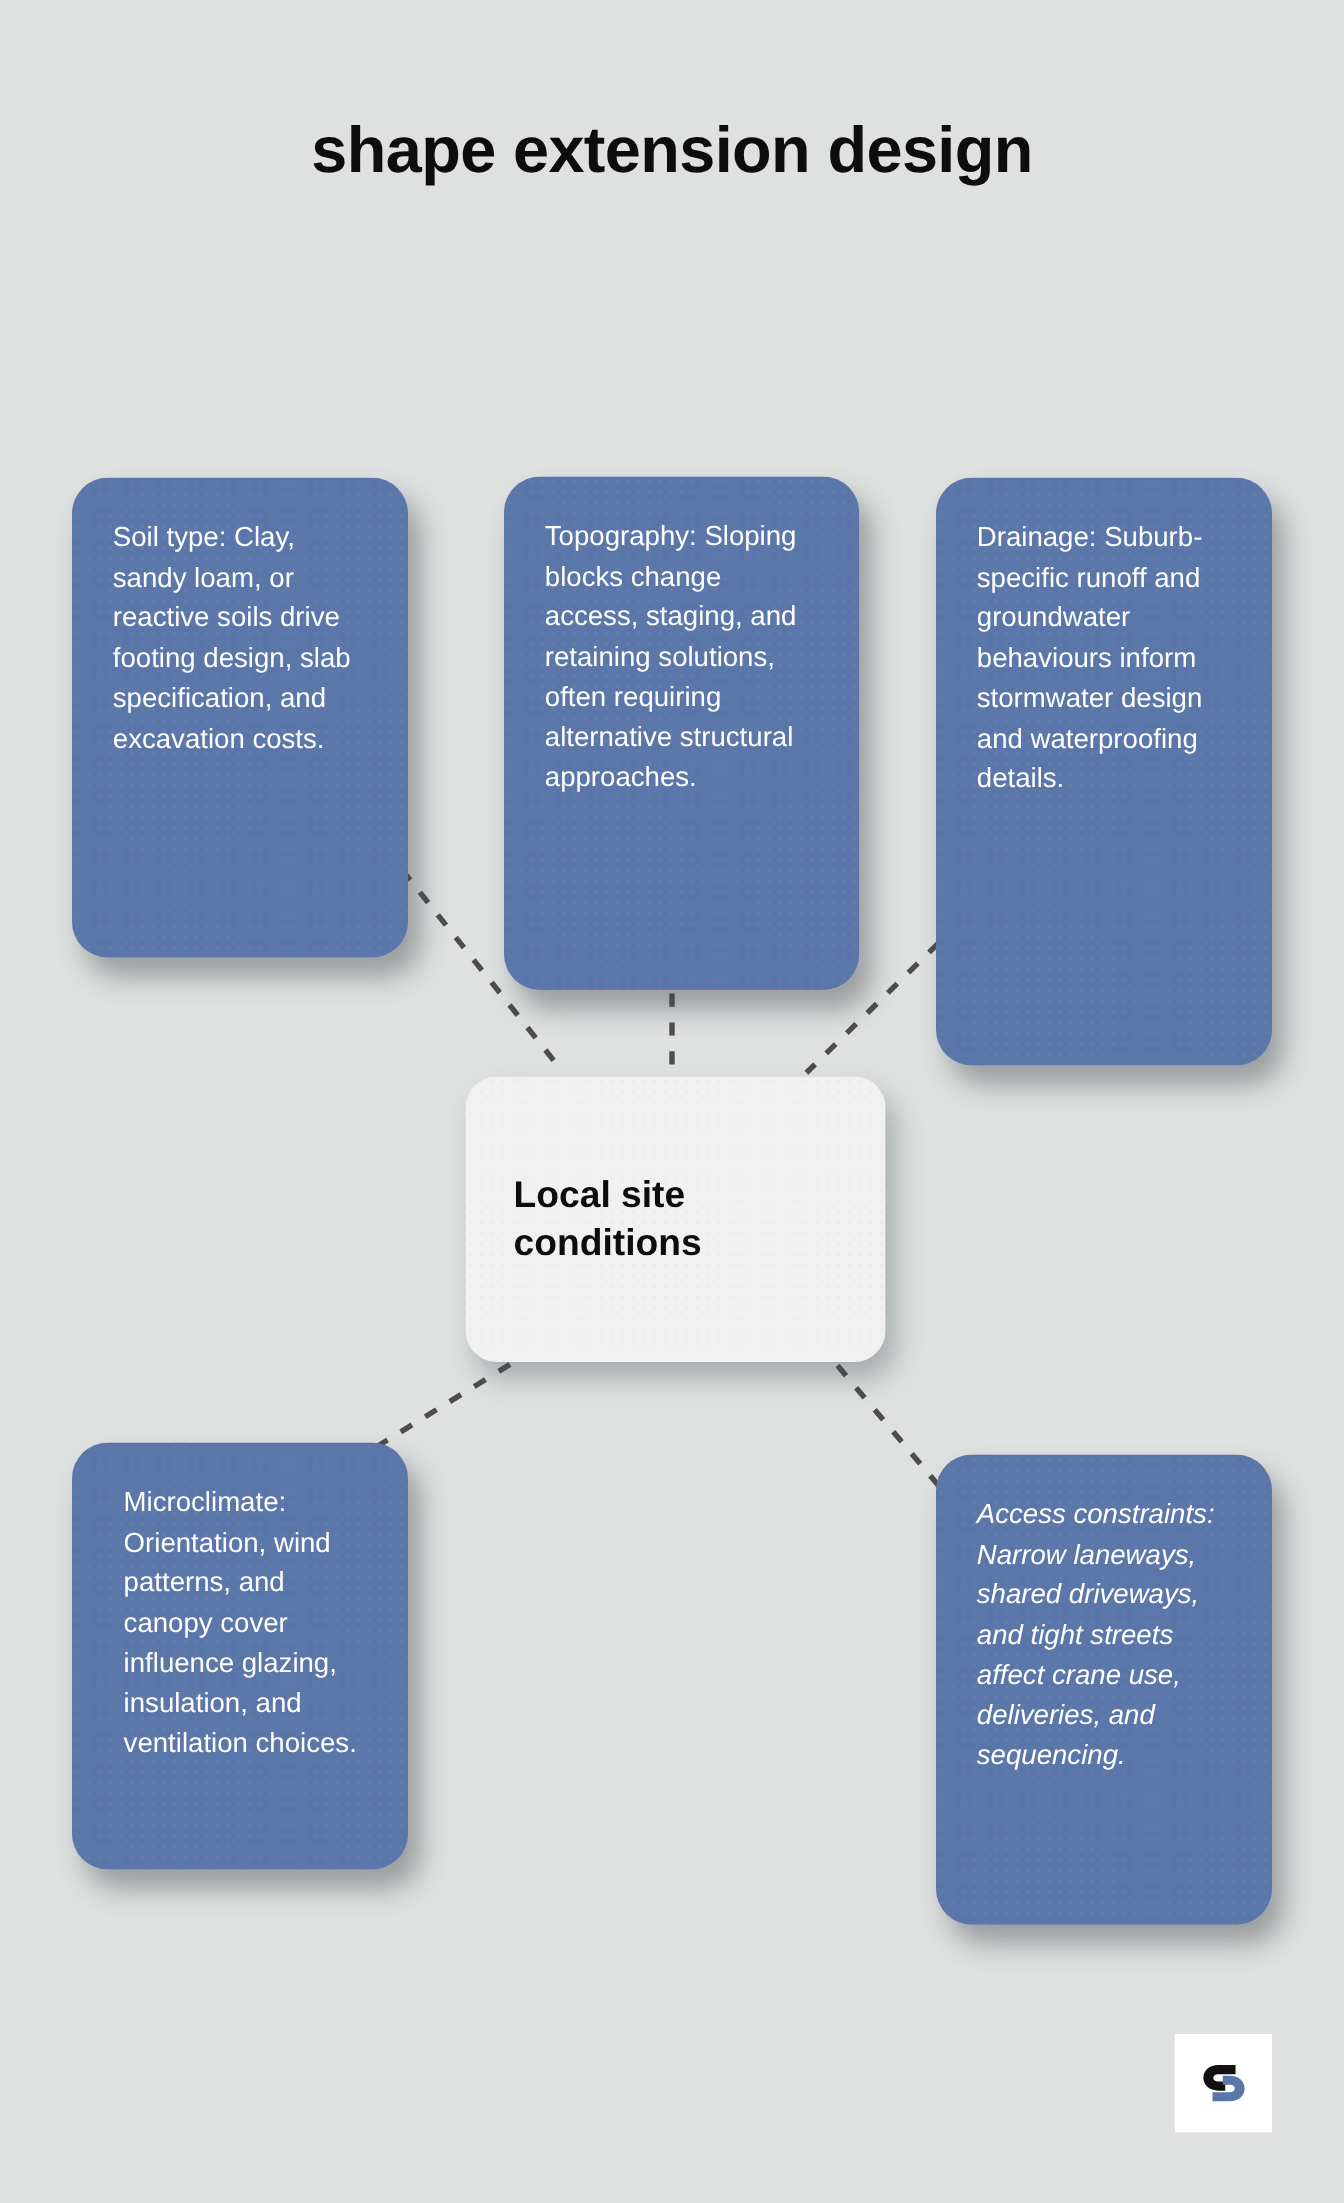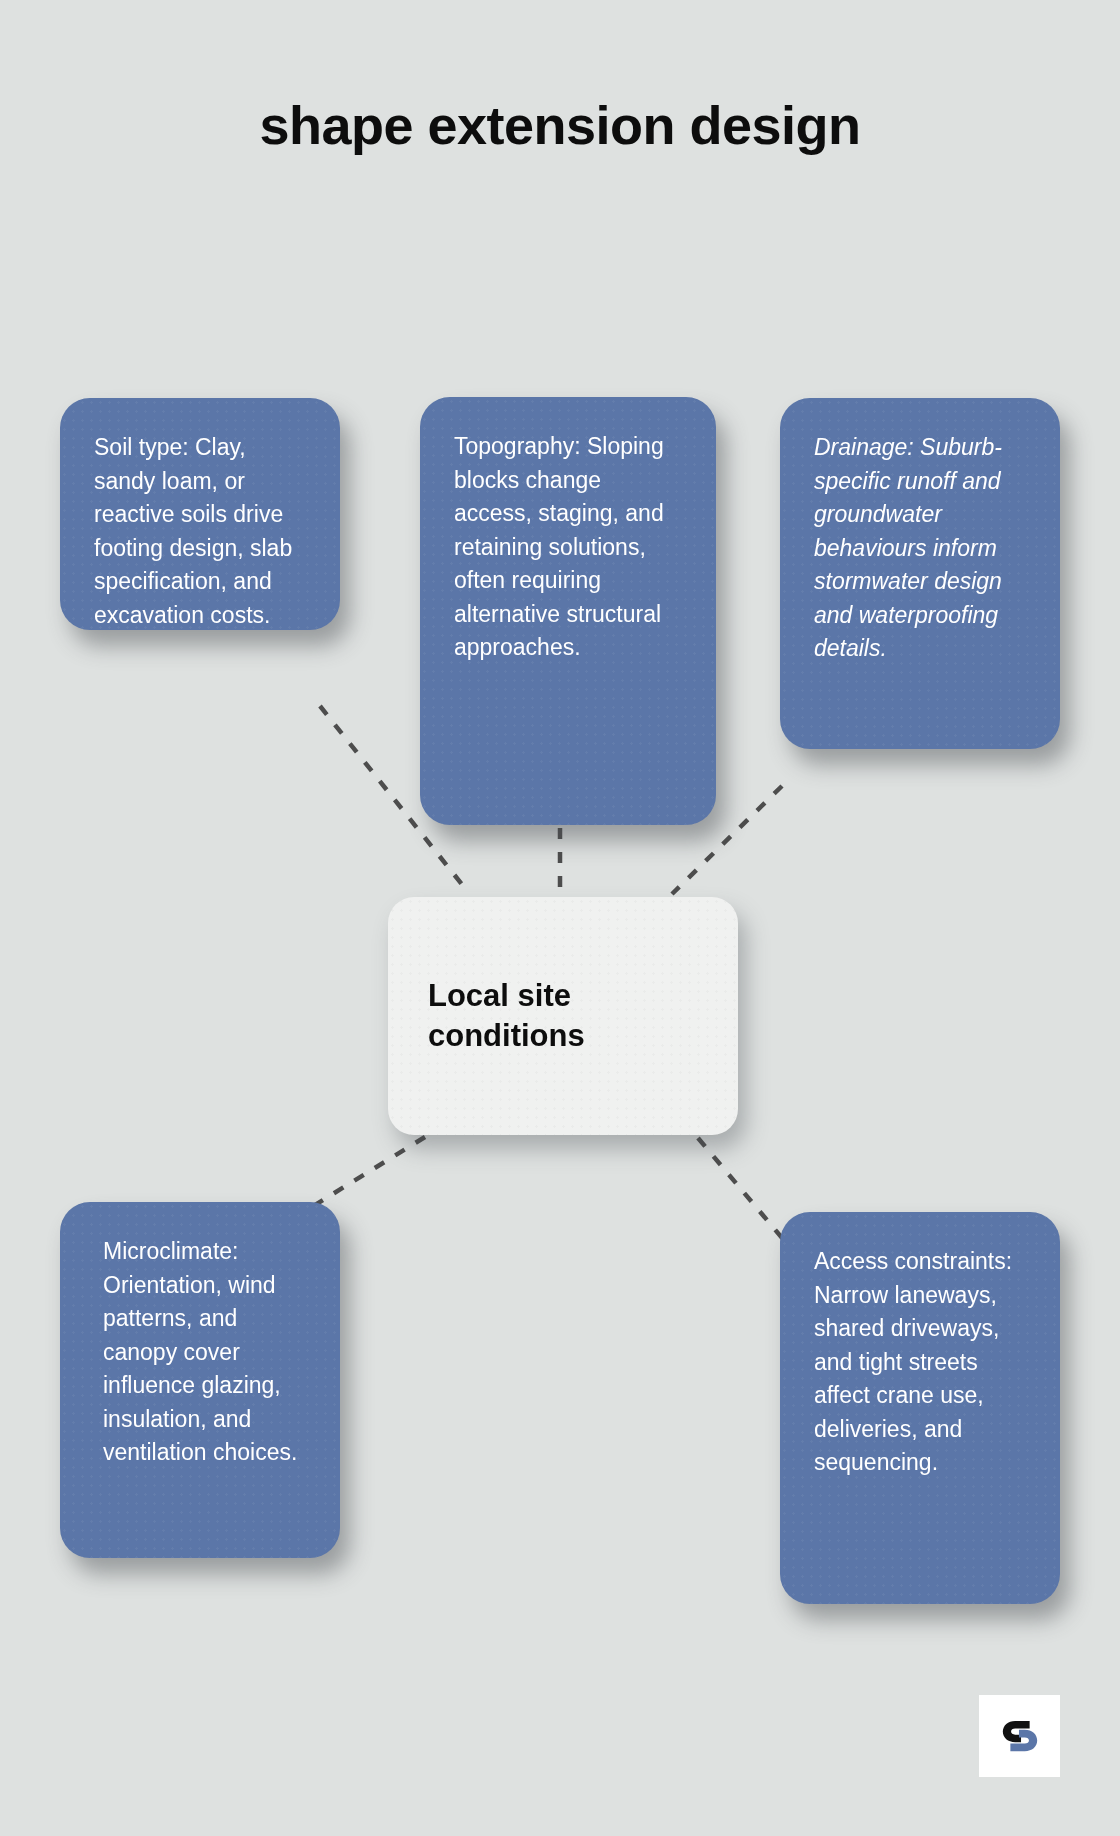--- a/index.html
+++ b/index.html
@@ -26,25 +26,25 @@
     background:#5b76a8;
     background-image:radial-gradient(rgba(255,255,255,0.05) 1px, transparent 1.4px);
     background-size:9px 9px;
     border-radius:30px;
     box-shadow:10px 16px 22px rgba(70,75,80,0.45);
     color:#ffffff;
     font-size:23px;line-height:1.46;
     padding:33px 34px;
     box-sizing:border-box;
   }
-  .node-soil       {left:60px;  top:398px;  width:280px; height:232px;}
+  .node-soil       {left:60px;  top:398px;  width:280px; height:400px;}
   .node-topography {left:420px; top:397px;  width:296px; height:428px;}
-  .node-drainage   {left:780px; top:398px;  width:280px; height:351px;font-style:italic;}
+  .node-drainage   {left:780px; top:398px;  width:280px; height:490px;}
   .node-microclimate{left:60px; top:1202px; width:280px; height:356px;padding-left:43px;}
-  .node-access     {left:780px; top:1212px; width:280px; height:392px;}
+  .node-access     {left:780px; top:1212px; width:280px; height:392px;font-style:italic;}
   .center-node{
     position:absolute;left:388px;top:897px;width:350px;height:238px;
     background:#f0f1f0;
     background-image:radial-gradient(rgba(0,0,0,0.025) 1px, transparent 1.4px);
     background-size:9px 9px;
     border-radius:26px;
     box-shadow:8px 14px 22px rgba(70,75,80,0.35);
     display:flex;align-items:center;justify-content:center;
     text-align:left;
     font-size:31px;font-weight:700;color:#0d0d0d;line-height:1.3;

